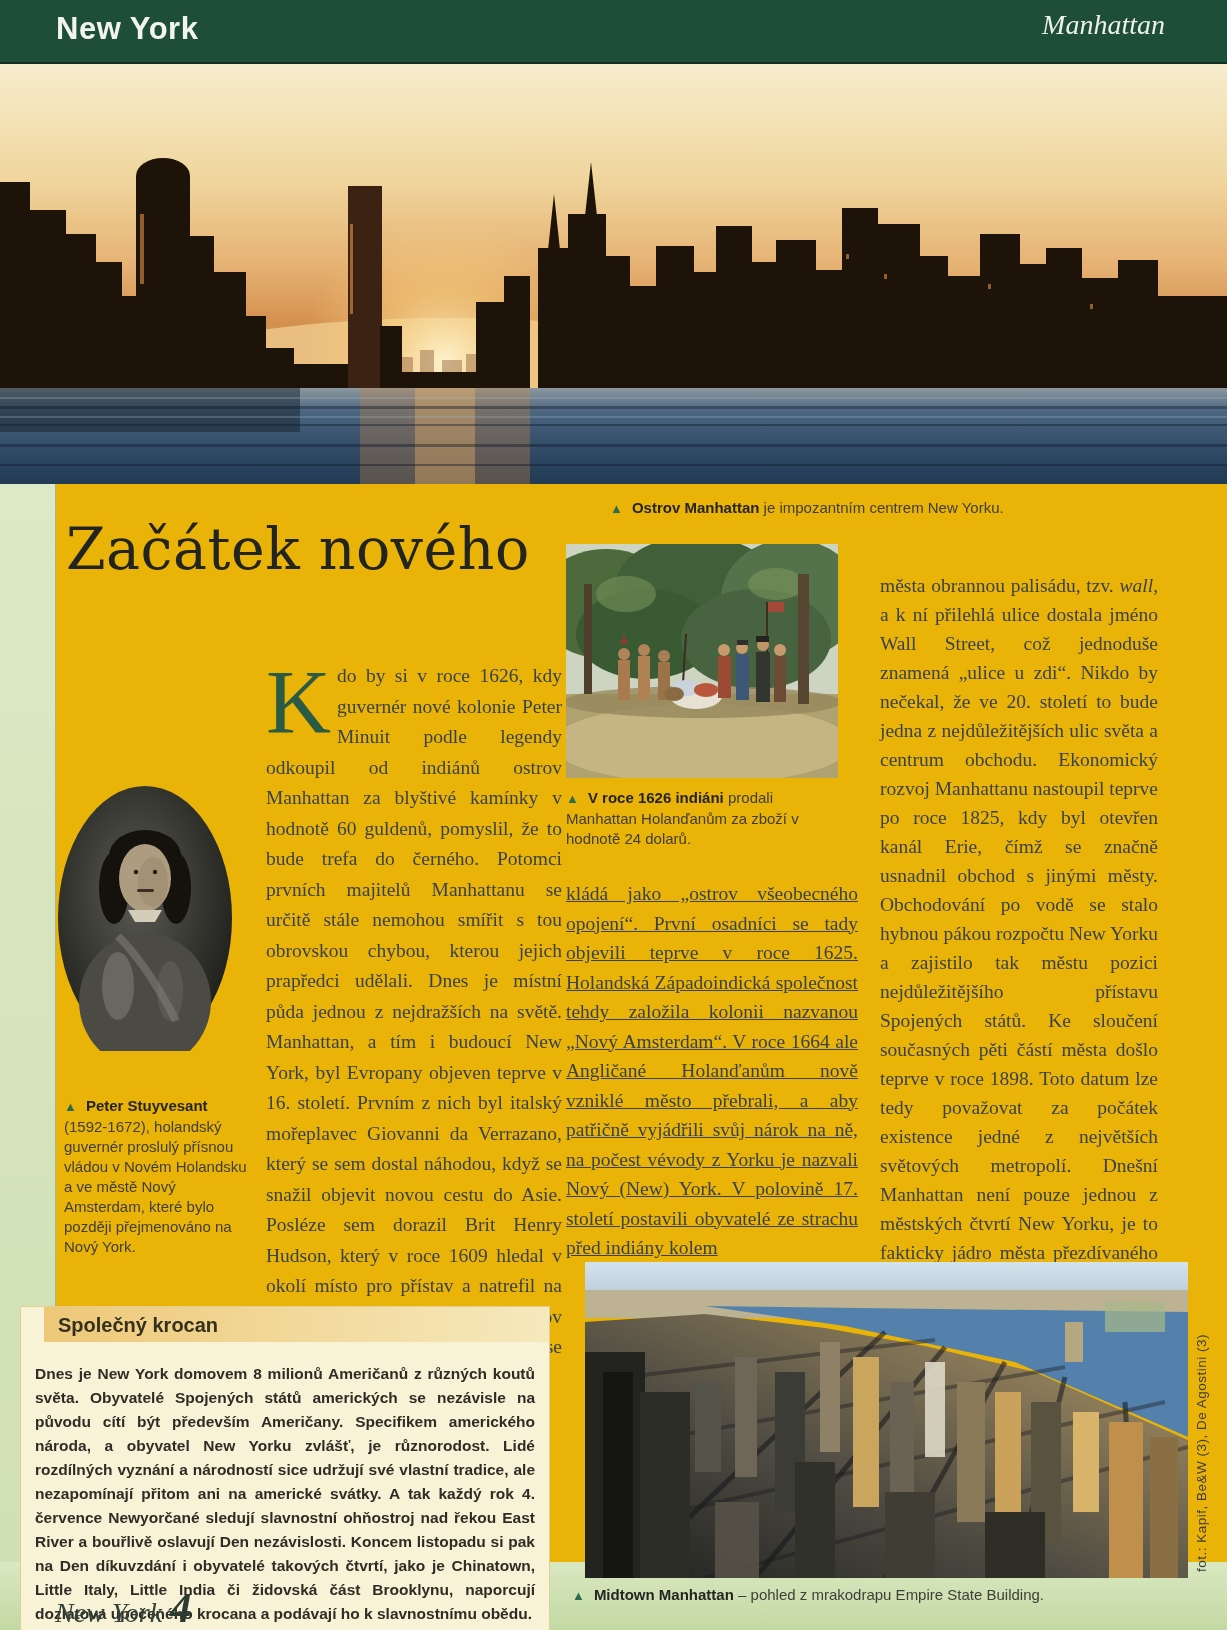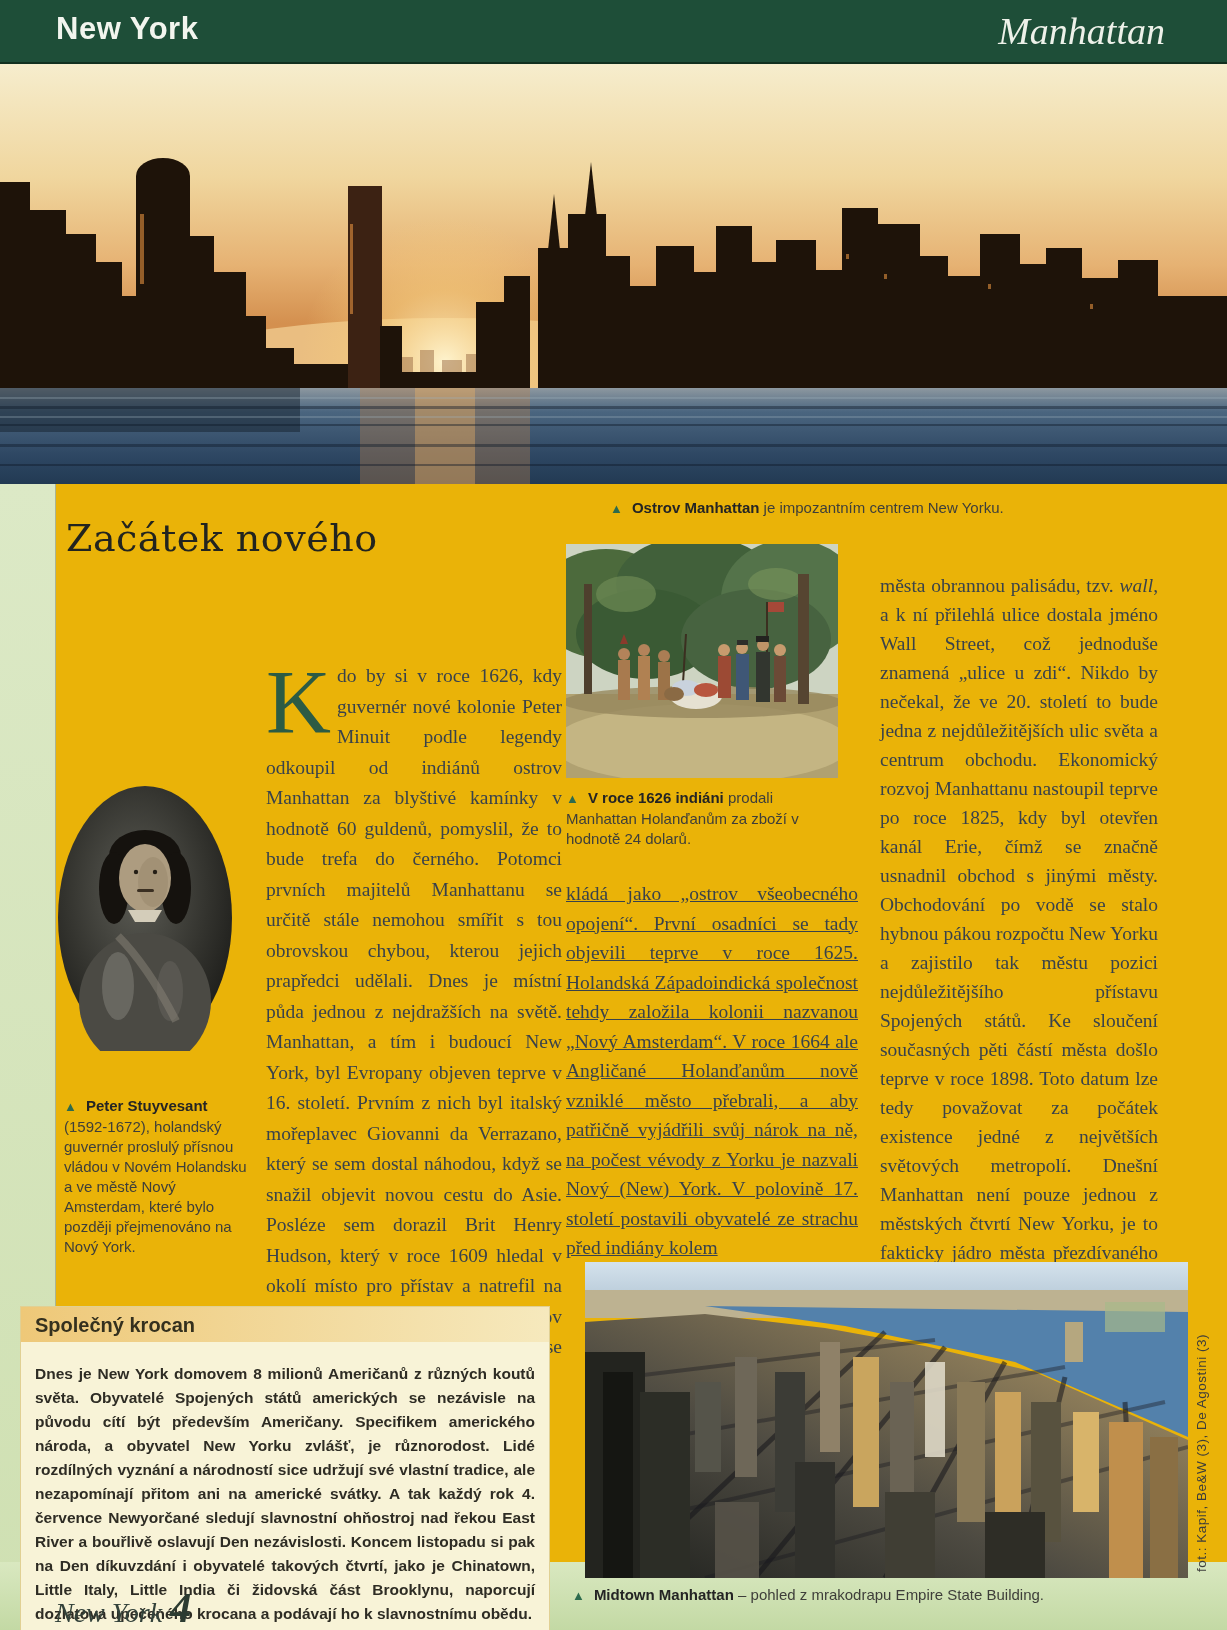--- a/index.html
+++ b/index.html
@@ -4,32 +4,32 @@
 <style>
   html,body{margin:0;padding:0;background:#b9b9b4;}
   .page{position:relative;width:1227px;height:1630px;background:#eab308;overflow:hidden;
         font-family:"Liberation Sans",sans-serif;}
   
   .hdr{position:absolute;left:0;top:0;width:1227px;height:62px;background:#1e4e38;
        border-bottom:3px solid #12301f;}
   .hdr-left{position:absolute;left:56px;top:11px;font-family:"Liberation Sans",sans-serif;
        font-weight:bold;font-size:31px;color:#f2f5ee;letter-spacing:.5px;}
   .hdr-right{position:absolute;right:62px;top:9px;font-family:"Liberation Serif",serif;
-       font-style:italic;font-size:38px;color:#edf1e9;}
+       font-style:italic;font-size:28px;color:#edf1e9;}
   
   .hero{position:absolute;left:0;top:64px;width:1227px;height:420px;}
   .hero svg{display:block;}
   
   .cap{font-family:"Liberation Sans",sans-serif;font-size:15px;line-height:20px;color:#3e3e3a;}
   .cap b{color:#242424;}
   .tri{color:#2d6b4e;font-size:13px;margin-right:9px;}
   .hero-cap{position:absolute;left:570px;top:498px;width:620px;margin-left:40px;}
   
   .title{position:absolute;left:66px;top:516px;font-family:"DejaVu Serif",serif;
-       font-size:38px;color:#22241f;letter-spacing:.5px;}
+       font-size:57px;color:#22241f;letter-spacing:.5px;}
   
   .leftstrip{position:absolute;left:0;top:484px;width:55px;height:1146px;
        background:linear-gradient(180deg,#dce9c6,#cfe0b2);border-right:1px solid #a9b494;}
   .bottomstrip{position:absolute;left:0;top:1562px;width:1227px;height:68px;
        background:linear-gradient(180deg,#d9e8c0,#c3d9a4);}
   
   .bodytext{position:absolute;font-family:"Liberation Serif",serif;font-size:19.5px;
        line-height:29.5px;color:#39424b;text-align:justify;margin-top:33px;}
   .col-b{left:266px;top:628px;width:296px;line-height:30.5px;}
   .col-c{left:566px;top:846px;width:292px;text-decoration:underline;}
@@ -39,21 +39,21 @@
   
   .portrait{position:absolute;left:58px;top:786px;width:175px;height:265px;}
   .portrait-cap{position:absolute;left:64px;top:1096px;width:190px;}
   
   .indianimg{position:absolute;left:566px;top:544px;width:272px;height:234px;}
   .indian-cap{position:absolute;left:566px;top:788px;width:280px;}
   
   .box{position:absolute;left:20px;top:1306px;width:528px;background:#f8f3d7;
        border:1px solid #e0d094;}
   .box-h{background:linear-gradient(90deg,#eec878,#f6e9bd);padding:7px 14px 5px;
-       font-weight:bold;font-size:20px;color:#34301e;}
+       font-weight:bold;font-size:20px;color:#34301e;margin-left:23px;}
   .box-b{padding:20px 14px 11px;font-weight:bold;font-size:15.5px;line-height:24px;
        color:#2e2c24;text-align:justify;}
   
   .aerial{position:absolute;left:585px;top:1262px;width:603px;height:316px;}
   .aerial-cap{position:absolute;left:572px;top:1585px;width:580px;}
   
   .pagefoot{position:absolute;left:55px;top:1583px;font-family:"Liberation Serif",serif;
        font-style:italic;color:#33423a;}
   .pagefoot .lbl{font-size:28px;}
   .pagefoot .num{font-size:43px;font-weight:bold;margin-left:8px;color:#2c3b31;}

